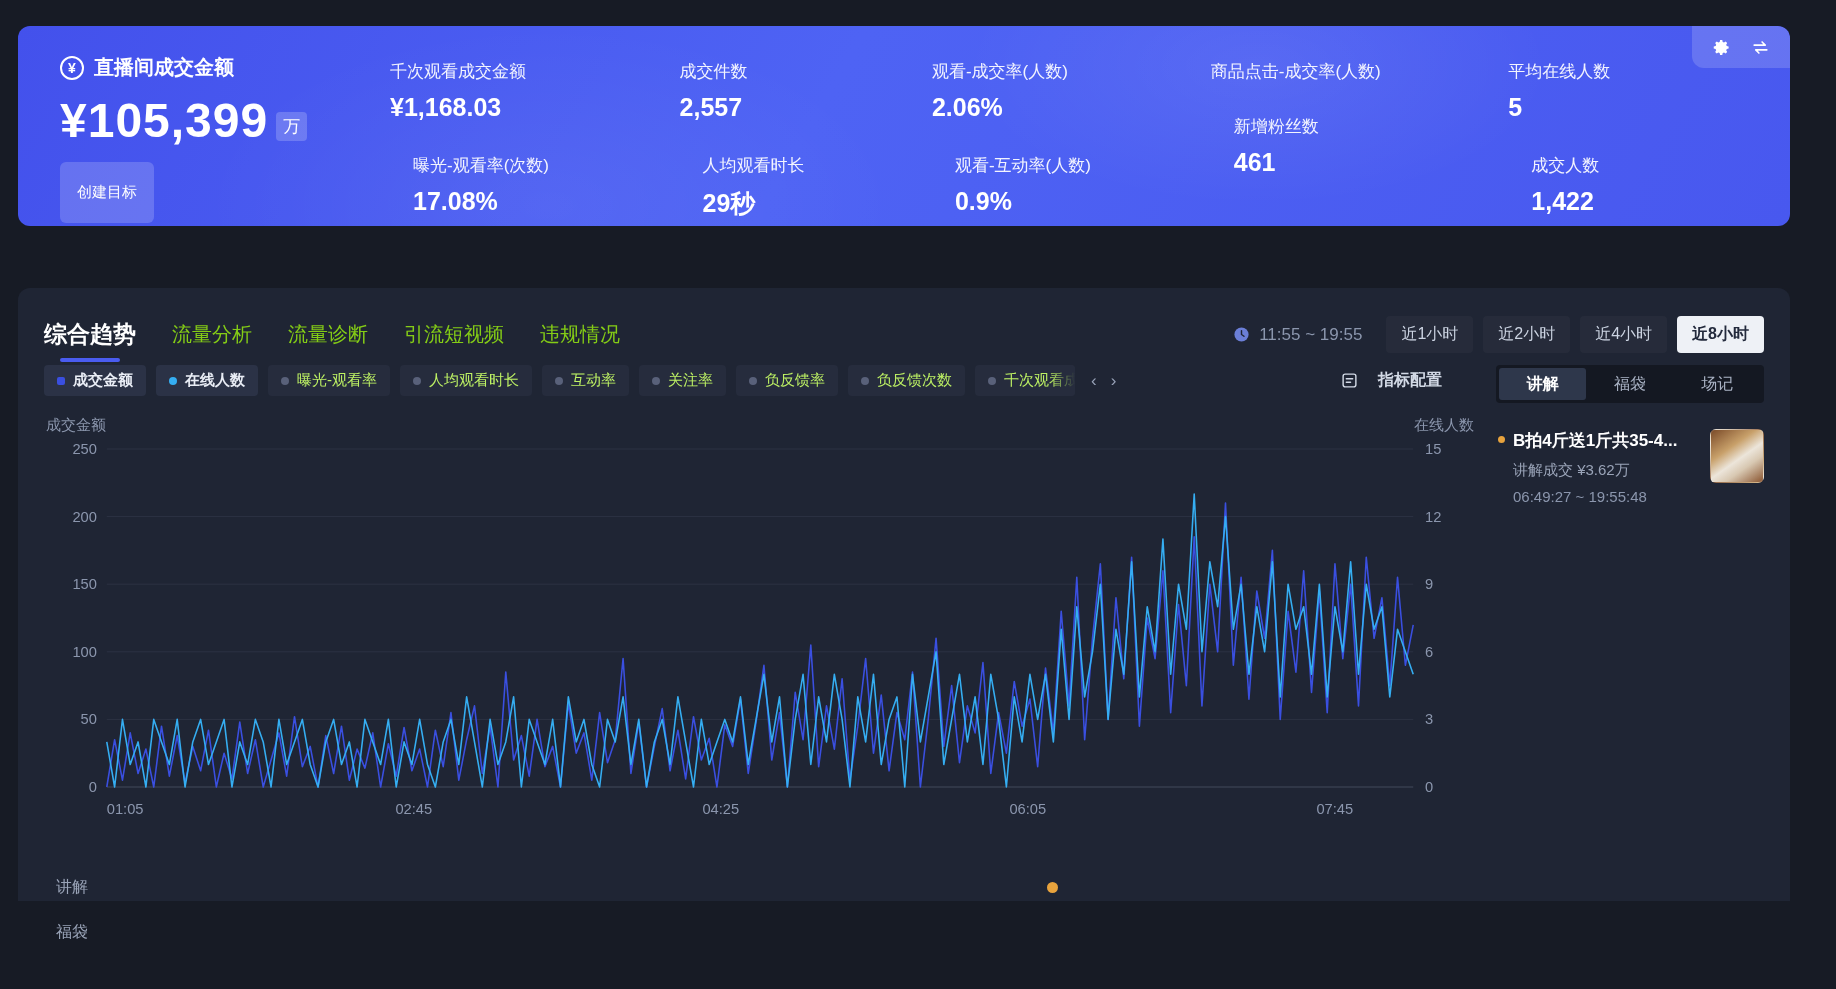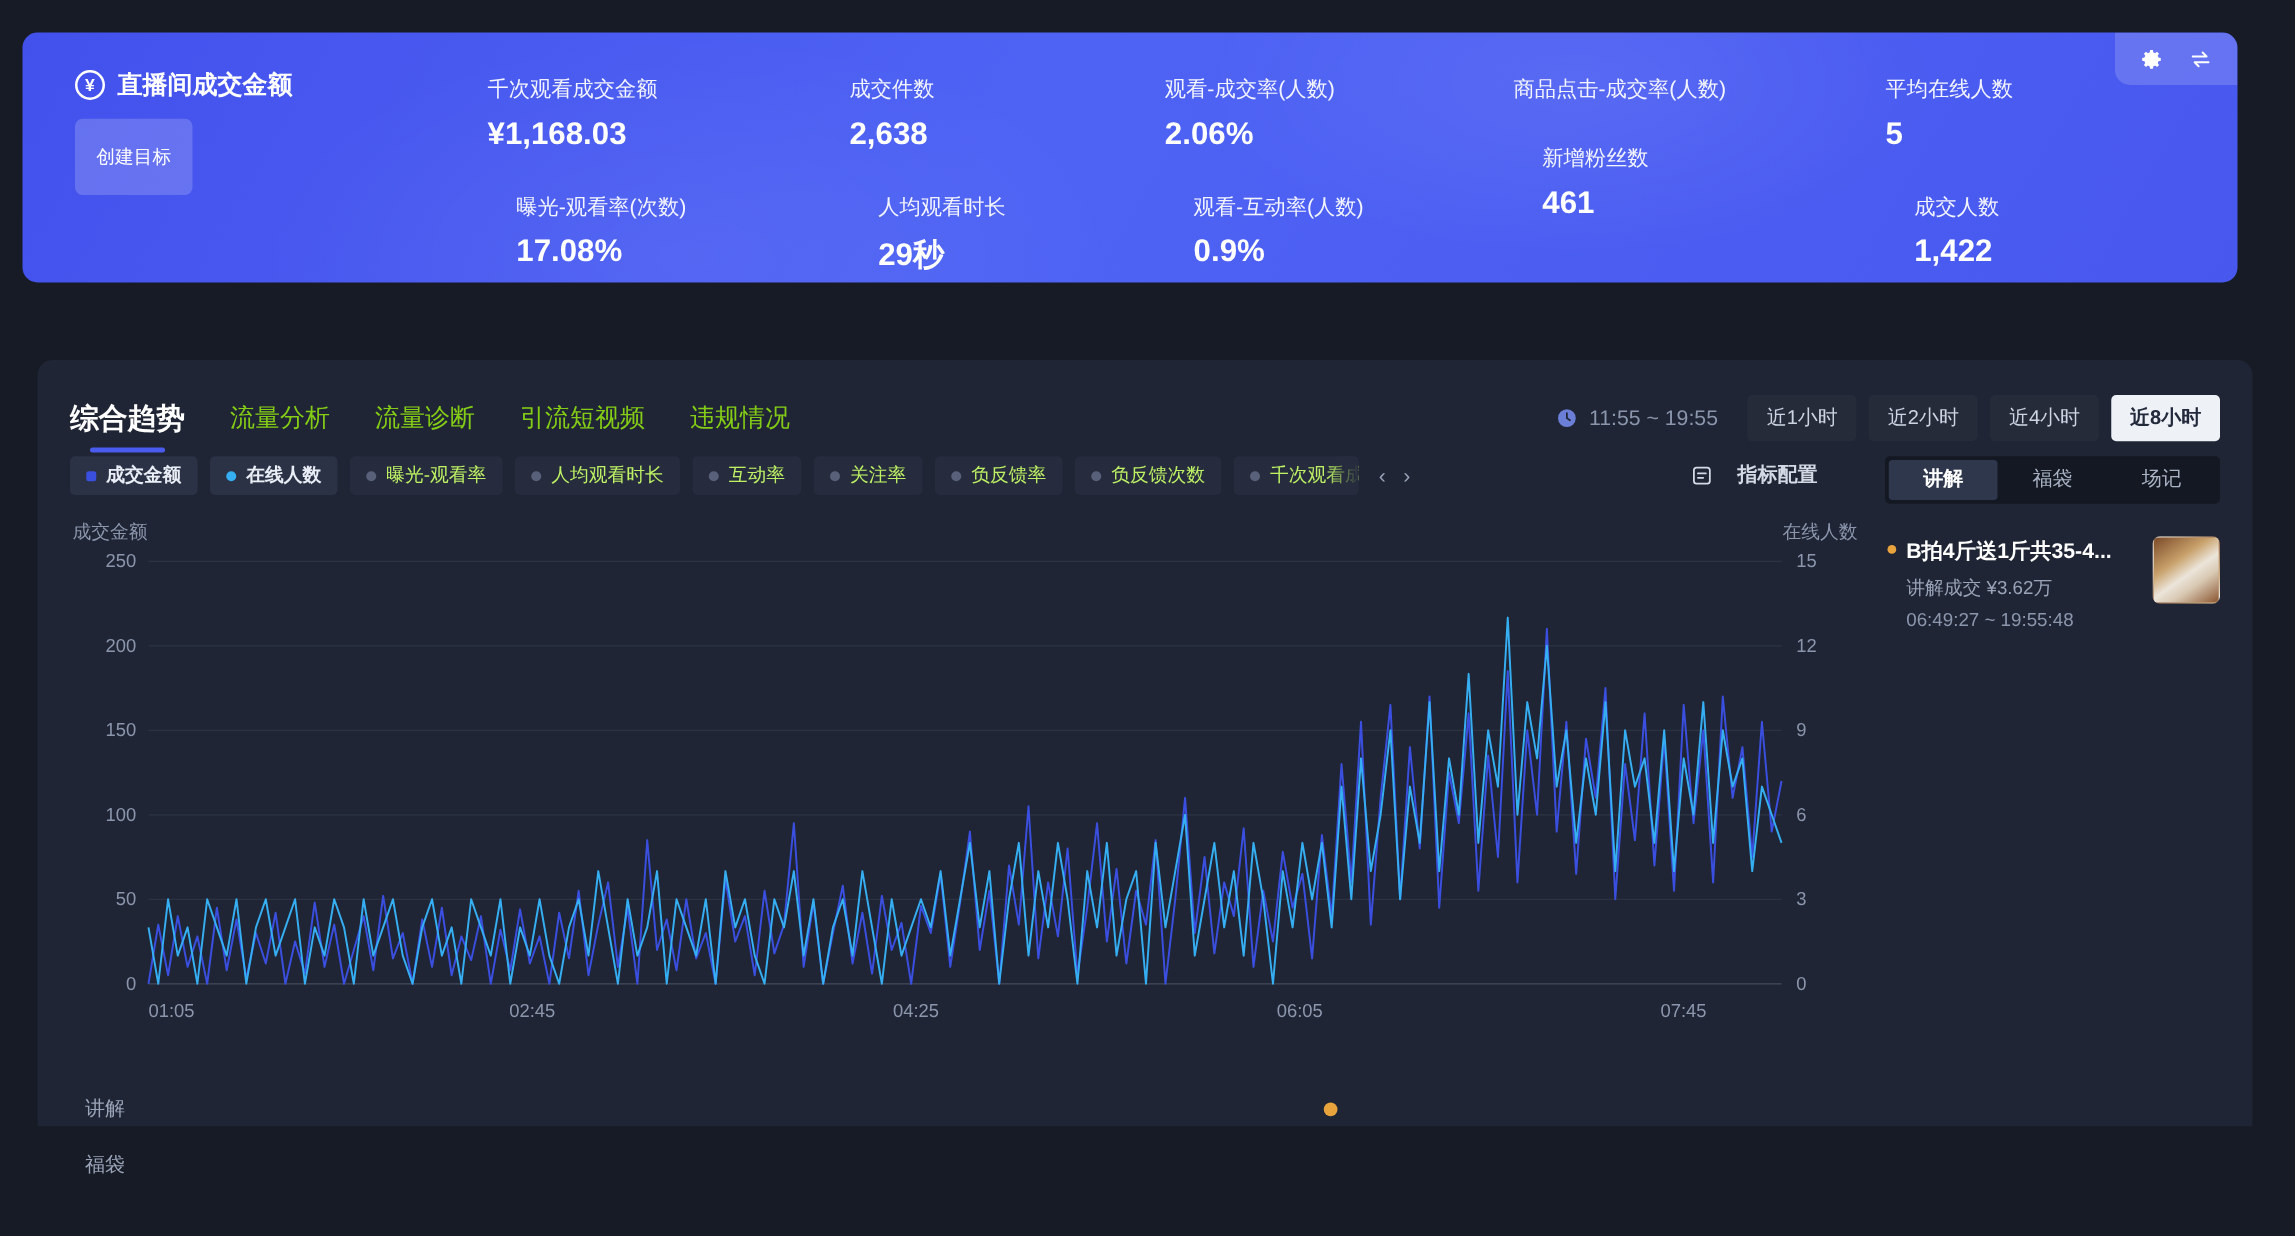--- a/index.html
+++ b/index.html
@@ -30,21 +30,21 @@
     column-gap:18px; position:relative; padding-top:6px; }
   .metric .m-label { color:rgba(255,255,255,0.93); font-size:17px; }
   .metric .m-value { color:#fff; font-size:25px; font-weight:bold; margin-top:10px; }
   .metric + .metric { margin-top:32px;margin-left:23px; }
   .banner-tools { position:absolute; top:0; right:0; height:42px;
     background:rgba(255,255,255,0.16); border-radius:0 12px 0 12px;
     display:flex; align-items:center; gap:20px; padding:0 20px; }
   .tool-ic { width:19px; height:19px; cursor:pointer; }
 
   
-  .panel { position:absolute; left:30px; top:288px; width:1772px; height:613px;
+  .panel { position:absolute; left:18px; top:288px; width:1772px; height:613px;
     background:#1f2534; border-radius:12px 12px 0 0; padding:28px 26px 0 26px; }
 
   .tabs-row { display:flex; align-items:center; }
   .tab { font-size:20px; color:#84cc16; margin-right:36px; cursor:pointer; position:relative; }
   .tab.active { font-size:23px; color:#fff; font-weight:bold; }
   .tab.active::after { content:''; position:absolute; left:16px; right:16px; bottom:-12px;
     height:4px; border-radius:2px; background:#4a5cf0; }
   .tabs-spacer { flex:1; }
   .time-range { display:flex; align-items:center; gap:9px; color:#8b96ad; font-size:17px; margin-right:14px; }
   .clock-ic { width:17px; height:17px; }
@@ -96,37 +96,41 @@
 </style>
 </head>
 <body>
 
 <div class="banner">
   <div class="banner-left">
     <div class="title-row">
       <span class="yen-icon">¥</span>
       <span class="banner-title">直播间成交金额</span>
     </div>
+    <div class="big-value">
+      <span class="num">¥105,399</span>
+      <span class="unit-badge">万</span>
+    </div>
     <span class="goal-btn">创建目标</span>
   </div>
   <div class="banner-cols">
     <div class="bcol">
       <div class="metric">
         <div class="m-label">千次观看成交金额</div>
         <div class="m-value">¥1,168.03</div>
       </div>
       <div class="metric">
         <div class="m-label">曝光-观看率(次数)</div>
         <div class="m-value">17.08%</div>
       </div>
     </div>
     <div class="bcol">
       <div class="metric">
         <div class="m-label">成交件数</div>
-        <div class="m-value">2,638</div>
+        <div class="m-value">2,557</div>
       </div>
       <div class="metric">
         <div class="m-label">人均观看时长</div>
         <div class="m-value">29秒</div>
       </div>
     </div>
     <div class="bcol">
       <div class="metric">
         <div class="m-label">观看-成交率(人数)</div>
         <div class="m-value">2.06%</div>

